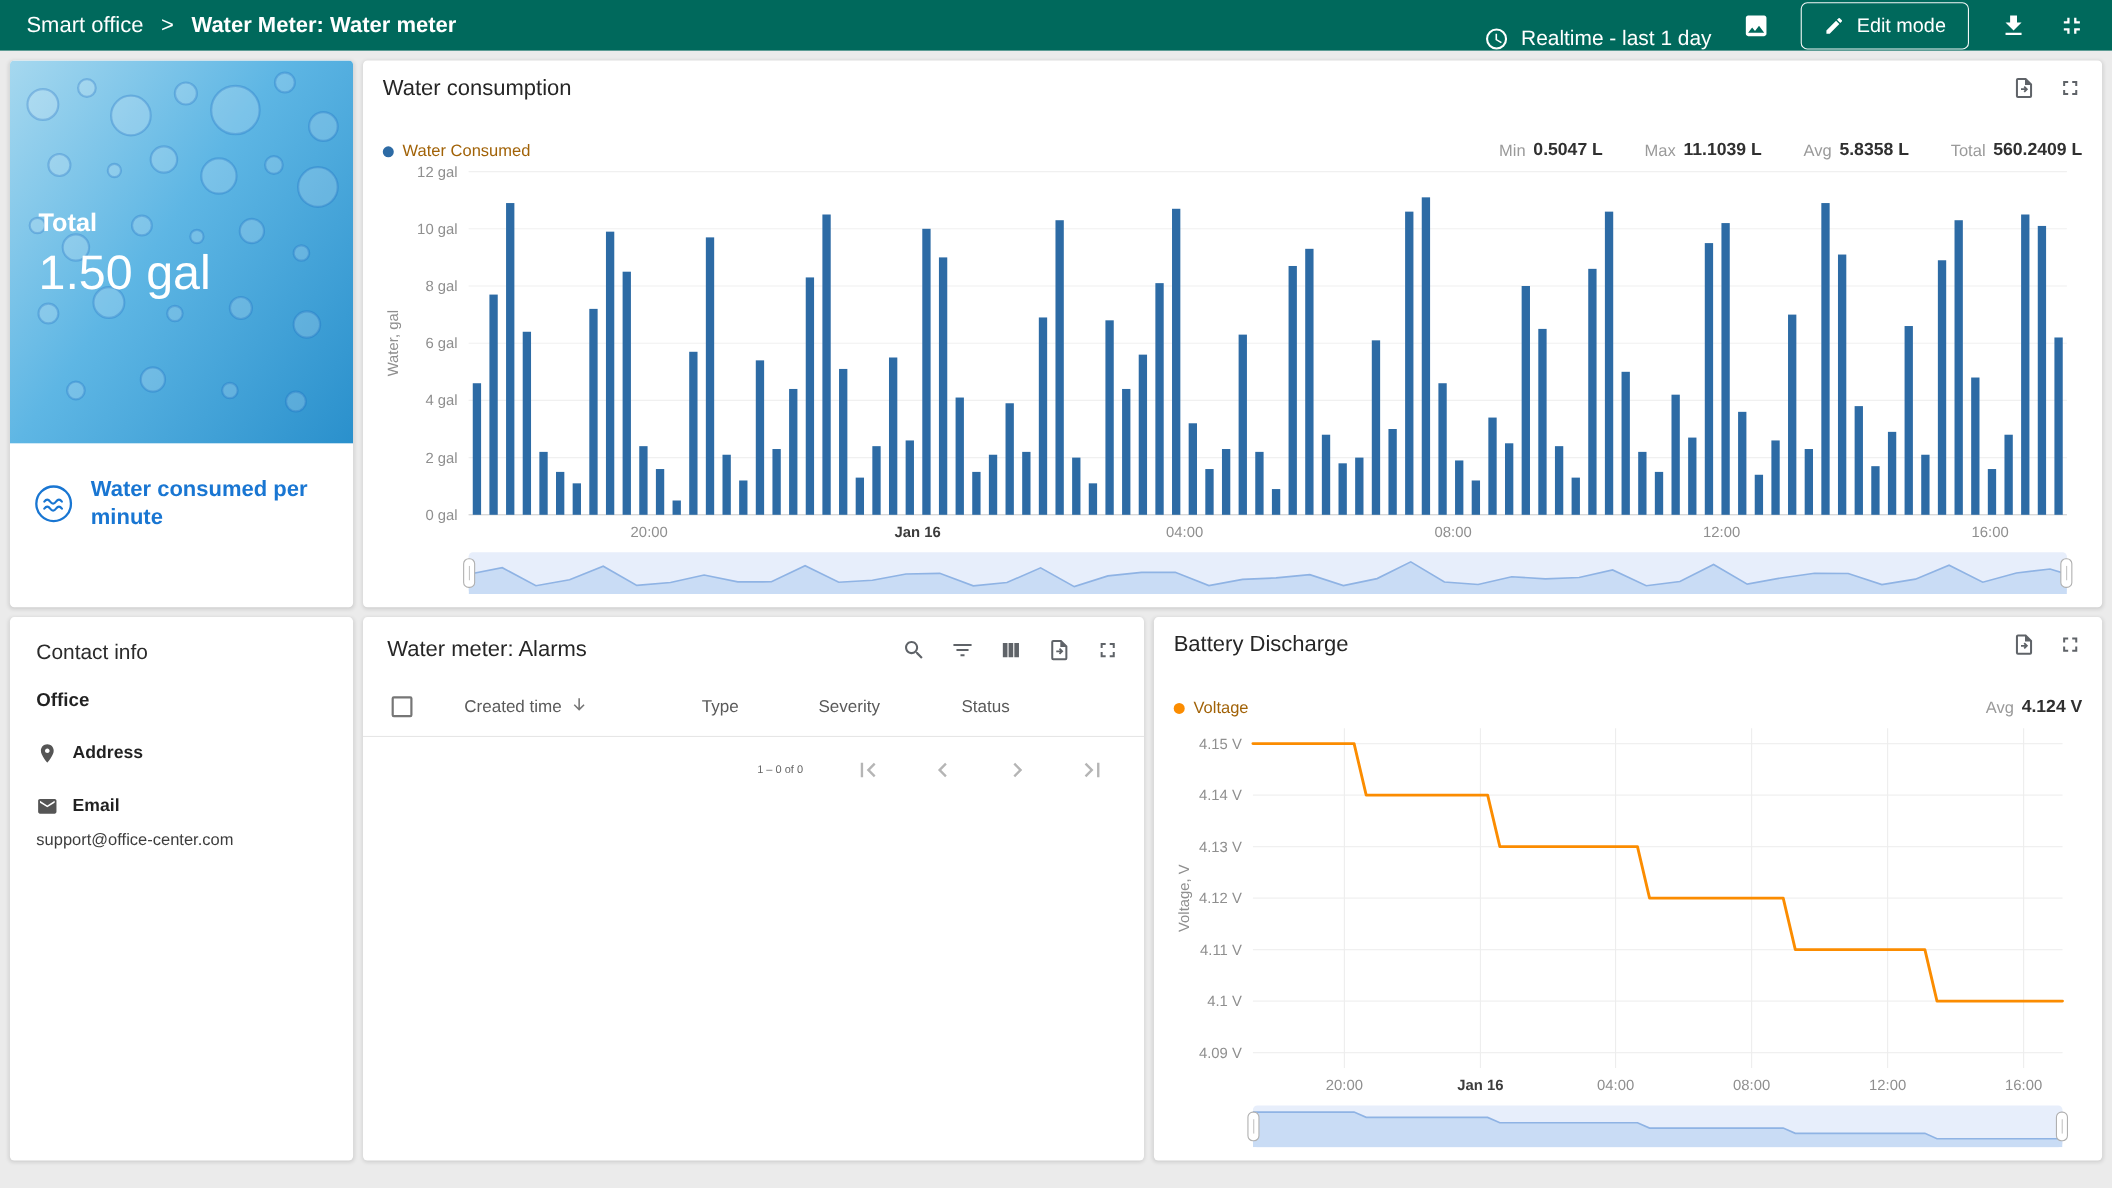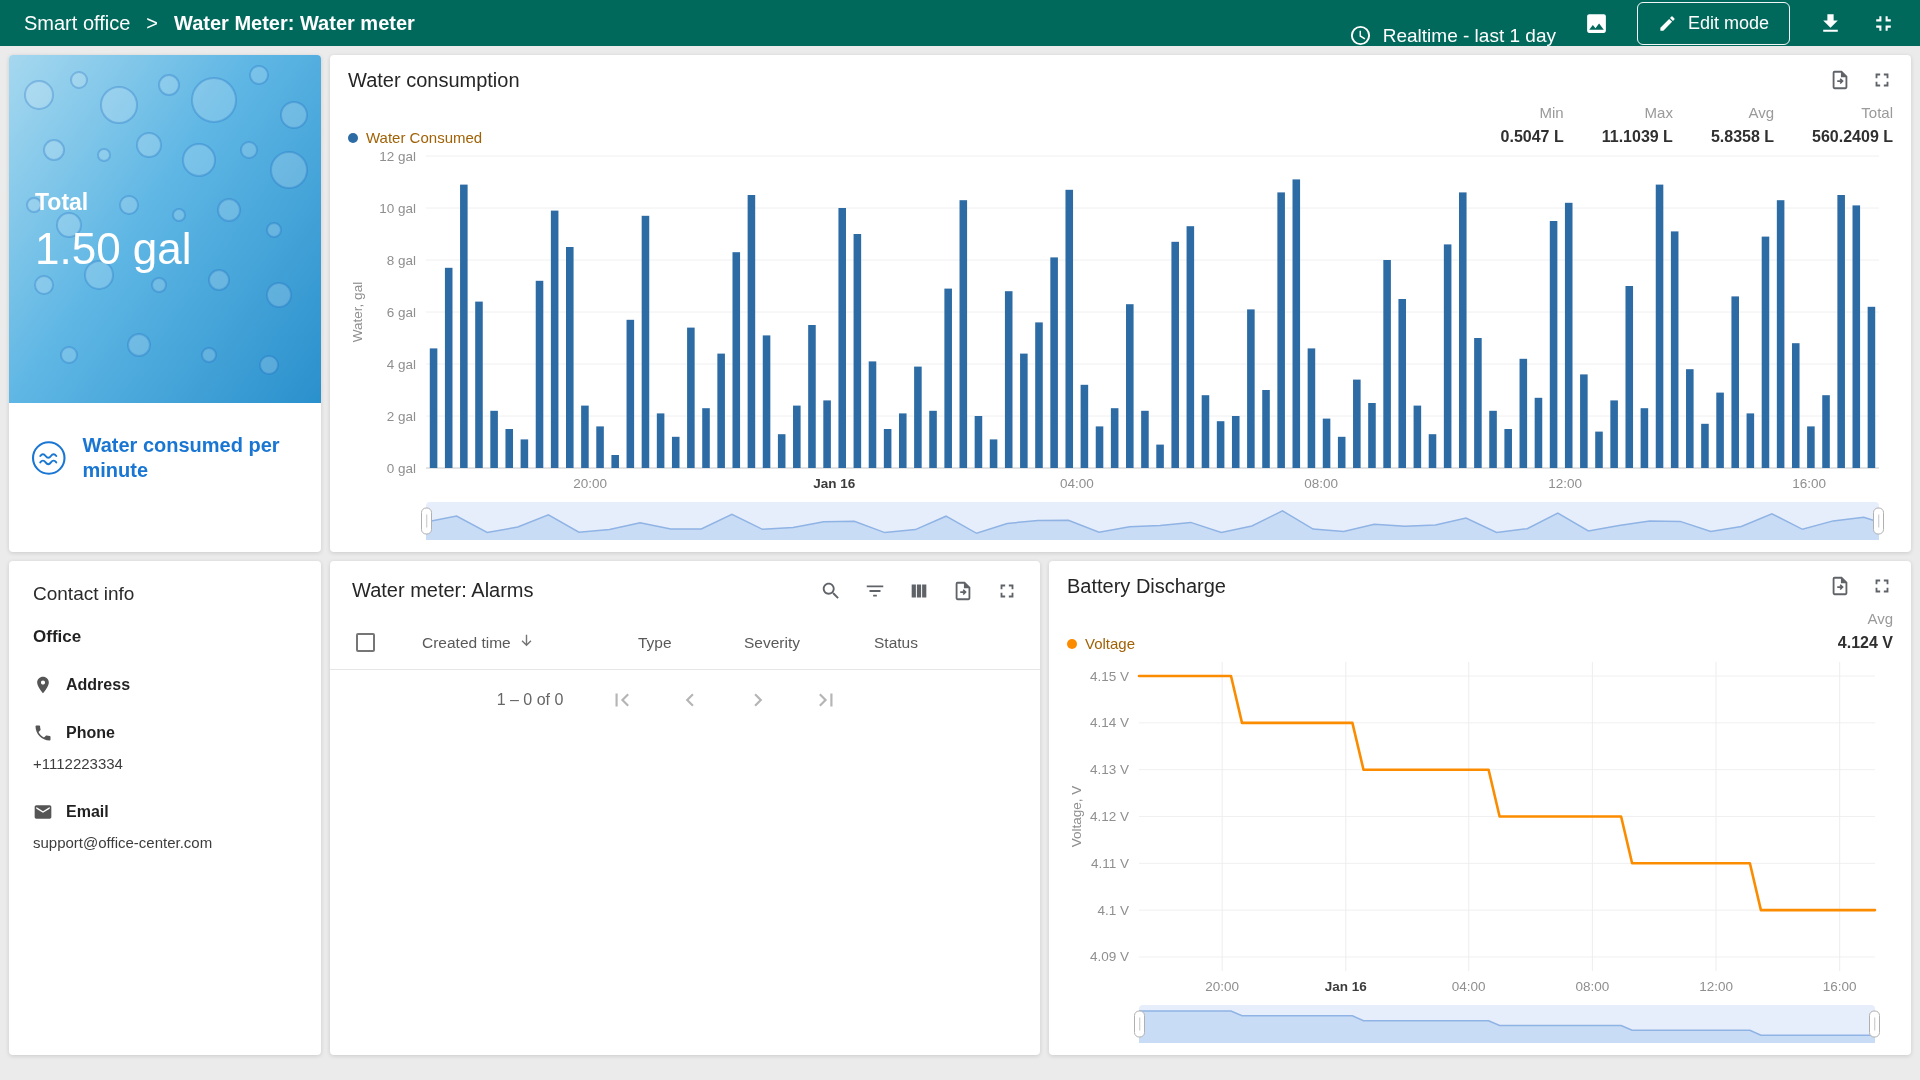--- a/index.html
+++ b/index.html
@@ -36,21 +36,21 @@
 
   
   .card-head { display:flex; align-items:flex-start; }
   .card-title { font-size:20px; color:#262626; }
   .head-icons { margin-left:auto; display:flex; gap:20px; }
   .head-icons svg { fill:#5f6368; cursor:pointer; }
   .chart-meta { display:flex; align-items:flex-end; margin-top:2px; min-height:52px; }
   .legend-item { display:flex; align-items:center; gap:8px; font-size:15px; color:#a16207; cursor:pointer; }
   .legend-dot { width:10px; height:10px; border-radius:50%; background:#2d6ba5; }
   .stats { margin-left:auto; display:flex; gap:38px; }
-  .stat { display:flex; flex-direction:column; align-items:flex-end; gap:7px; }
+  .stat { display:flex; flex-direction:row; align-items:flex-end; gap:7px; }
   .stat-label { font-size:15px; color:#9a9a9a; }
   .stat-value { font-size:16px; font-weight:700; color:#303030; }
   .chart-wrap { flex:1; position:relative; }
   .chart-wrap svg.chart { position:absolute; inset:0; width:100%; height:100%; }
   svg text.tick { font-size:13.5px; fill:#8f8f8f; font-family:"Liberation Sans",sans-serif; }
   svg text.tick-bold { font-weight:700; fill:#3c3c3c; }
   svg line.grid { stroke:#f0f0f0; }
   svg line.grid-v { stroke:#ededed; }
   svg line.axisline { stroke:#cfcfcf; }
 
@@ -75,21 +75,21 @@
   .alarms-head .head-icons { gap:22px; }
   .table-header { display:flex; align-items:center; height:54px; border-bottom:1px solid #e6e6e6; padding-left:26px; color:#5a5a5a; font-size:15.5px; font-weight:500; }
   .col-check { width:66px; display:flex; }
   .col-created { width:216px; display:flex; align-items:center; gap:7px; cursor:pointer; }
   .col-type { width:106px; cursor:pointer; }
   .col-sev { width:130px; cursor:pointer; }
   .col-status { width:100px; cursor:pointer; }
   .checkbox { width:19px; height:19px; border:2px solid #767676; border-radius:2px; cursor:pointer; }
   .sort-icon svg { fill:#757575; }
   .empty { flex:1; display:flex; align-items:center; justify-content:center; font-size:17px; color:#2e2e2e; }
-  .table-footer { display:flex; align-items:center; justify-content:center; height:60px; padding-right:34px; gap:46px; color:#666; font-size:16px; }
+  .table-footer { display:flex; align-items:center; justify-content:flex-end; height:60px; padding-right:34px; gap:46px; color:#666; font-size:10px; }
   .pager { display:flex; gap:42px; }
   .pager svg { fill:#b5b5b5; cursor:pointer; }
 </style>
 </head>
 <body>
 
 <div class="topbar" style="background: rgb(0, 105, 92);">
   <div class="crumbs">
     <span>Smart office</span>
     <span>&gt;</span>
@@ -353,31 +353,20 @@
       <div class="sec-head">
         <svg viewBox="0 0 24 24" width="20" height="20">
             <path d="M12 2C8.1 2 5 5.1 5 9c0 5.2 7 13 7 13s7-7.8 7-13c0-3.9-3.1-7-7-7zm0 9.5c-1.4 0-2.5-1.1-2.5-2.5S10.6 6.5 12 6.5s2.5 1.1 2.5 2.5-1.1 2.5-2.5 2.5z"></path>
           </svg>
         <span>Address</span>
       </div>
     </div>
     <div class="contact-sec">
       <div class="sec-head">
         <svg viewBox="0 0 24 24" width="20" height="20">
-            <path d="M6.62 10.79c1.44 2.83 3.76 5.14 6.59 6.59l2.2-2.2c.27-.27.67-.36 1.02-.24 1.12.37 2.33.57 3.57.57.55 0 1 .45 1 1V20c0 .55-.45 1-1 1-9.39 0-17-7.61-17-17 0-.55.45-1 1-1h3.5c.55 0 1 .45 1 1 0 1.25.2 2.45.57 3.57.11.35.03.74-.25 1.02l-2.2 2.2z"></path>
-          </svg>
-        <span>Phone</span>
-      </div>
-      <div class="sec-body">
-          <div>+1112223334</div>
-        </div>
-    </div>
-    <div class="contact-sec">
-      <div class="sec-head">
-        <svg viewBox="0 0 24 24" width="20" height="20">
             <path d="M20 4H4c-1.1 0-2 .9-2 2v12c0 1.1.9 2 2 2h16c1.1 0 2-.9 2-2V6c0-1.1-.9-2-2-2zm0 4l-8 5-8-5V6l8 5 8-5v2z"></path>
           </svg>
         <span>Email</span>
       </div>
       <div class="sec-body">
           <div>support@office-center.com</div>
         </div>
     </div>
   </div>
 

